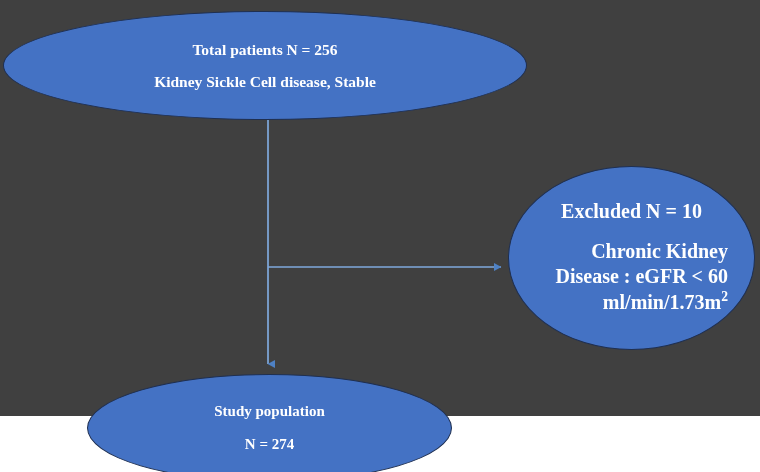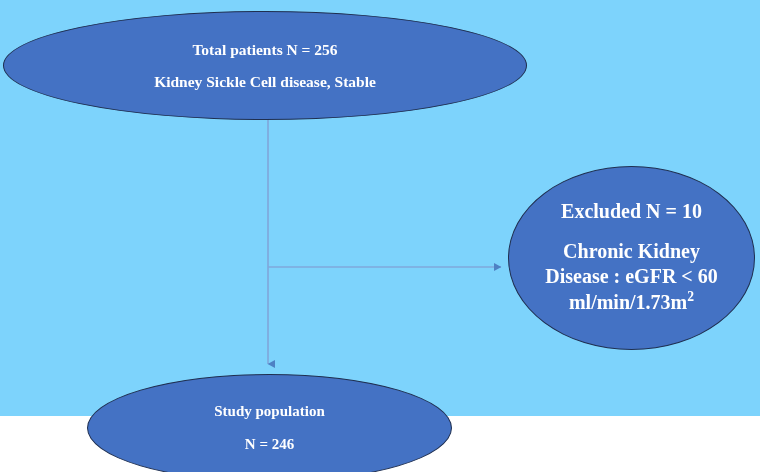--- a/index.html
+++ b/index.html
@@ -10,21 +10,21 @@
   body {
     width: 760px;
     height: 472px;
     overflow: hidden;
     font-family: "Liberation Serif", "DejaVu Serif", serif;
   }
   #flowchart-canvas {
     position: relative;
     width: 760px;
     height: 416px;
-    background: #7dd3fc;
+    background: #404040;
   }
   .edge-layer {
     position: absolute;
     left: 0;
     top: 0;
     width: 760px;
     height: 472px;
   }
   .node {
     position: absolute;
@@ -65,20 +65,21 @@
   #node-excluded {
     left: 508px;
     top: 166px;
     width: 247px;
     height: 184px;
     font-size: 20px;
     padding: 0 26px;
   }
   #node-excluded .node-line + .node-line {
     margin-top: 16px;
+    text-align: right;
   }
   #node-excluded .node-line.wrap {
     line-height: 1.28;
   }
   sup {
     font-size: 0.68em;
     vertical-align: super;
     line-height: 0;
   }
 
@@ -123,16 +124,16 @@
     <span class="node-line">Kidney Sickle Cell disease, Stable</span>
   </div>
 
   <div class="node" id="node-excluded">
     <span class="node-line">Excluded N = 10</span>
     <span class="node-line wrap"><span>Chronic Kidney Disease : eGFR &lt; 60 ml/min/1.73m</span><sup>2</sup></span>
   </div>
 
   <div class="node" id="node-study">
     <span class="node-line">Study population</span>
-    <span class="node-line">N = 246</span>
+    <span class="node-line">N = 274</span>
   </div>
 
 </div>
 
 </body></html>

